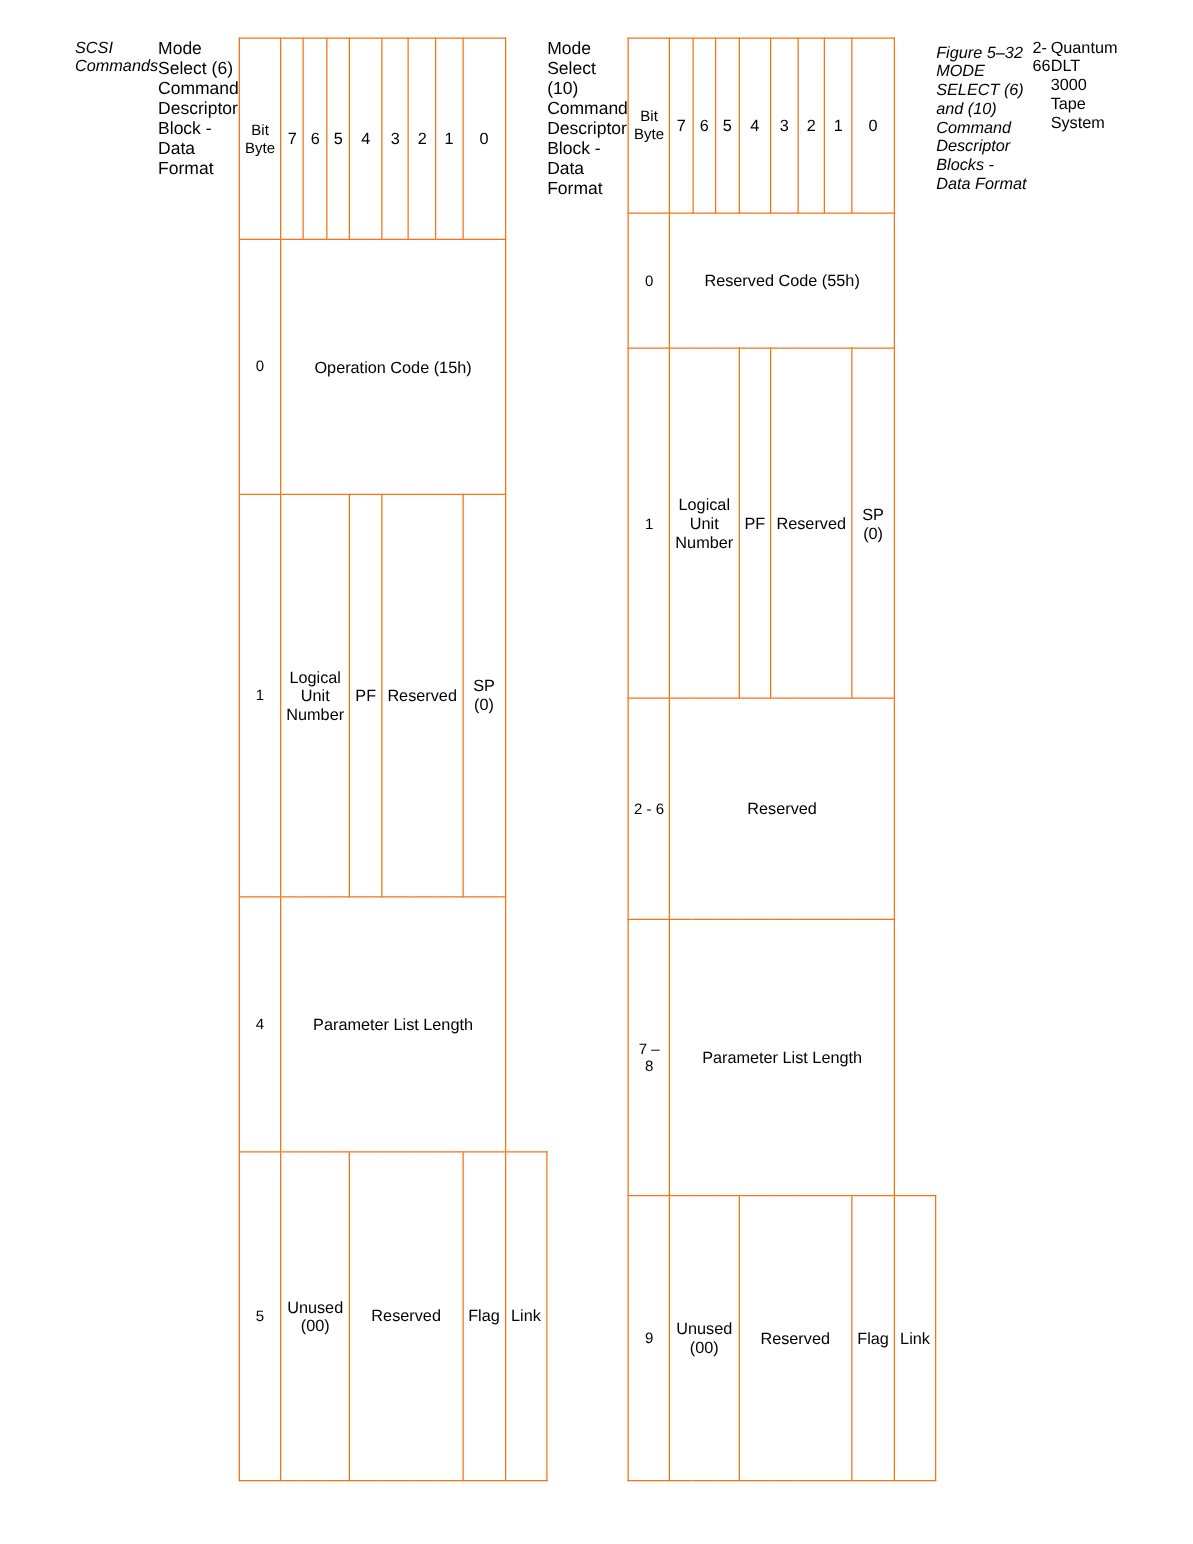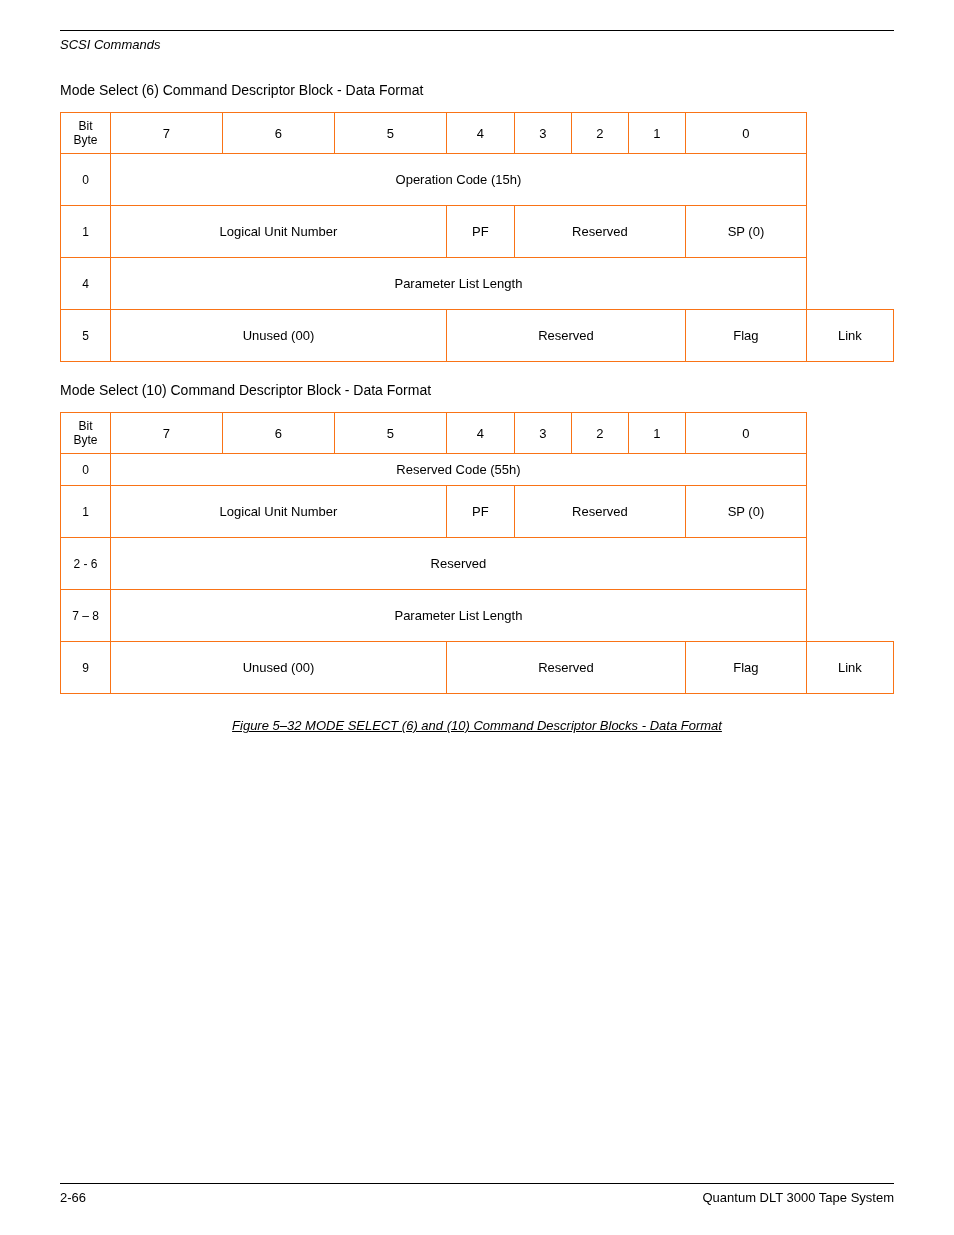--- a/index.html
+++ b/index.html
@@ -10,21 +10,21 @@
       color: #000;
       width: 954px;
       min-height: 1235px;
       padding: 0;
     }
     .page {
       width: 954px;
       min-height: 1235px;
       padding: 30px 60px 30px 60px;
       display: flex;
-      flex-direction: column;
+      flex-direction: row;
     }
     .header-rule {
       border: none;
       border-top: 1px solid #000;
       margin-bottom: 6px;
     }
     .header-text {
       font-style: italic;
       font-size: 13px;
       margin-bottom: 30px;
@@ -54,24 +54,22 @@
     .cmd-table .byte-col {
       width: 50px;
       font-size: 12px;
     }
     .row-tall td {
       padding: 18px 4px;
     }
     .caption {
       font-style: italic;
       font-size: 13px;
-      text-align: center;
       margin-top: 4px;
       margin-bottom: 43px;
-      text-decoration: underline;
     }
     .footer-rule {
       border: none;
       border-top: 1px solid #000;
       margin-top: auto;
       margin-bottom: 6px;
     }
     .footer-text {
       display: flex;
       justify-content: space-between;

